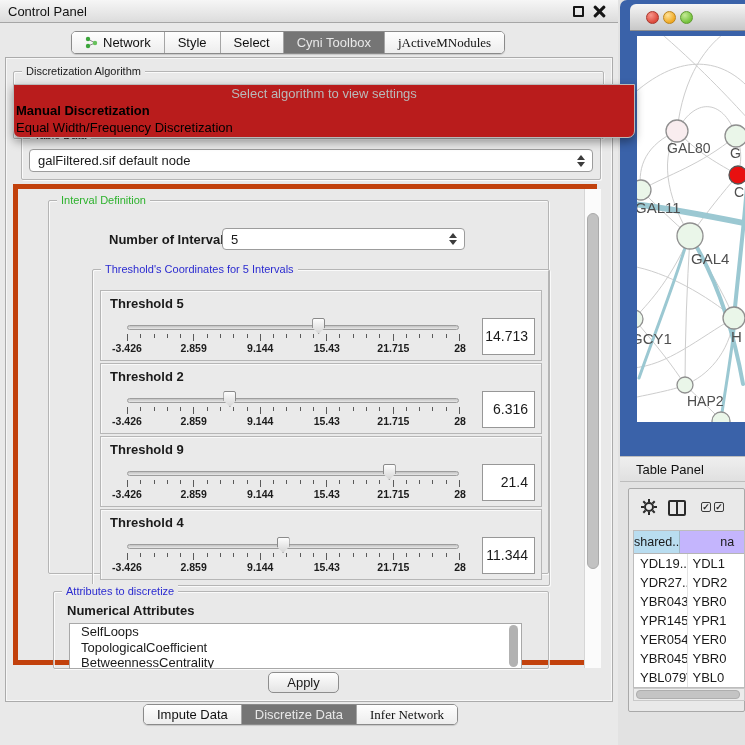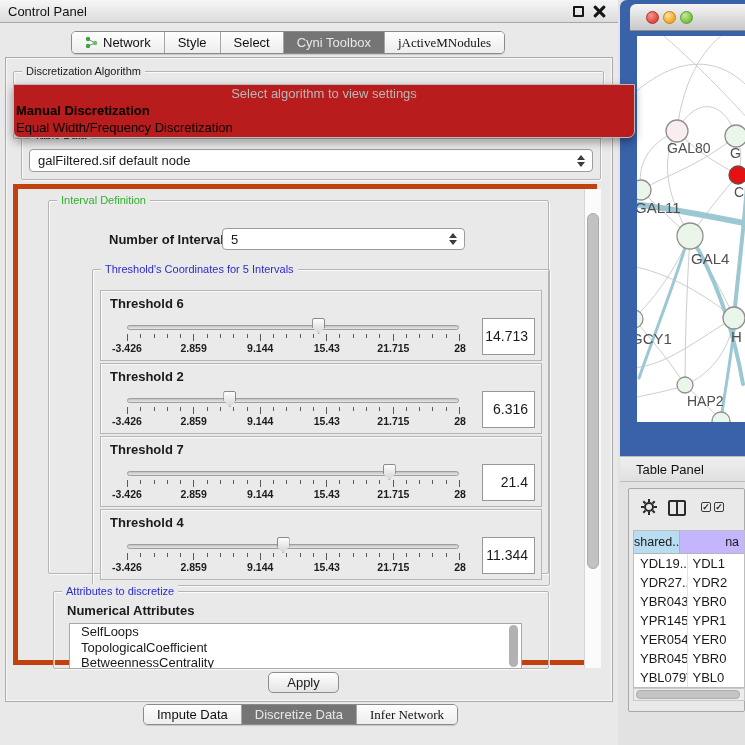--- a/index.html
+++ b/index.html
@@ -134,21 +134,21 @@
   #tp-toolbar { position:absolute; left:0; top:0; width:117px; height:40px; }
   #gear-icon { position:absolute; left:11px; top:9px; }
   #split-icon { position:absolute; left:39px; top:11px; width:18px; height:16px; border:2px solid #2a2a2a; border-radius:2px; }
   #split-icon i { position:absolute; left:6px; top:0; width:2px; height:12px; background:#2a2a2a; }
   .cbx { position:absolute; top:13px; width:10px; height:10px; border:1.5px solid #3a3a3a; border-radius:2px; font-size:9px; line-height:9px; text-align:center; color:#2a2a2a; font-weight:bold; }
   #cbx-1 { left:72px; } #cbx-2 { left:85px; }
   #tp-table { position:absolute; left:4px; top:41px; width:112px; height:158px; background:#fff; border:1px solid #bdbdbd; overflow:hidden; }
   .tp-header-row { display:flex; height:23px; border-bottom:1px solid #b5b5b5; background:#c4b5fd; }
   .tp-hcell { font-size:12.5px; line-height:22px; text-align:center; overflow:hidden; white-space:nowrap; }
   .tp-hcell.col1 { width:77px; background:#b9ddf0; border-right:1px solid #9fb9c7; }
-  .tp-hcell.col2 { width:80px; text-align:center; padding-left:40px; }
+  .tp-hcell.col2 { width:80px; text-align:left; padding-left:40px; }
   .tp-row { display:flex; height:19px; }
   .tp-cell { font-size:13px; line-height:19px; white-space:nowrap; overflow:hidden; }
   .tp-cell.col1 { width:77px; padding-left:6px; border-right:1px solid #e3e3e3; }
   .tp-cell.col2 { width:80px; padding-left:4px; }
   #tp-hscroll { position:absolute; left:4px; top:199px; width:112px; height:13px; background:#ececec; border:1px solid #c9c9c9; }
   #tp-hscroll-thumb { position:absolute; left:2px; top:1px; width:104px; height:9px; background:#c4c4c4; border:1px solid #aeaeae; border-radius:4px; }
 
   svg text { font-family:"Liberation Sans", sans-serif; }
 </style>
 </head>
@@ -220,21 +220,21 @@
           <span class="combo-text">5</span>
           <span class="stepper">
               <i class="up"></i>
               <i class="down"></i>
             </span>
         </div>
         <div id="thresholds-group" class="group">
           <span class="legend">Threshold's Coordinates for 5 Intervals</span>
 
         <div class="threshold-panel" style="top: 20px;">
-              <div class="threshold-label">Threshold 6</div>
+              <div class="threshold-label">Threshold 5</div>
               <div class="slider-track"></div>
               <div class="slider-thumb" style="left: 211.129px;"></div>
               <div class="tick-row">
                 <div class="tick major" style="left: 0px;"></div>
                 <div class="tick minor" style="left: 13.28px;"></div>
                 <div class="tick minor" style="left: 26.56px;"></div>
                 <div class="tick minor" style="left: 39.84px;"></div>
                 <div class="tick minor" style="left: 53.12px;"></div>
                 <div class="tick major" style="left: 66.4px;"></div>
                 <div class="tick minor" style="left: 79.68px;"></div>
@@ -304,21 +304,21 @@
                 <span class="tick-label" style="left: 0%;">-3.426</span>
                 <span class="tick-label" style="left: 20%;">2.859</span>
                 <span class="tick-label" style="left: 40%;">9.144</span>
                 <span class="tick-label" style="left: 60%;">15.43</span>
                 <span class="tick-label" style="left: 80%;">21.715</span>
                 <span class="tick-label" style="left: 100%;">28</span>
               </div>
               <div class="value-field">6.316</div>
             </div>
             <div class="threshold-panel" style="top: 166px;">
-              <div class="threshold-label">Threshold 7</div>
+              <div class="threshold-label">Threshold 9</div>
               <div class="slider-track"></div>
               <div class="slider-thumb" style="left: 281.774px;"></div>
               <div class="tick-row">
                 <div class="tick major" style="left: 0px;"></div>
                 <div class="tick minor" style="left: 13.28px;"></div>
                 <div class="tick minor" style="left: 26.56px;"></div>
                 <div class="tick minor" style="left: 39.84px;"></div>
                 <div class="tick minor" style="left: 53.12px;"></div>
                 <div class="tick major" style="left: 66.4px;"></div>
                 <div class="tick minor" style="left: 79.68px;"></div>

